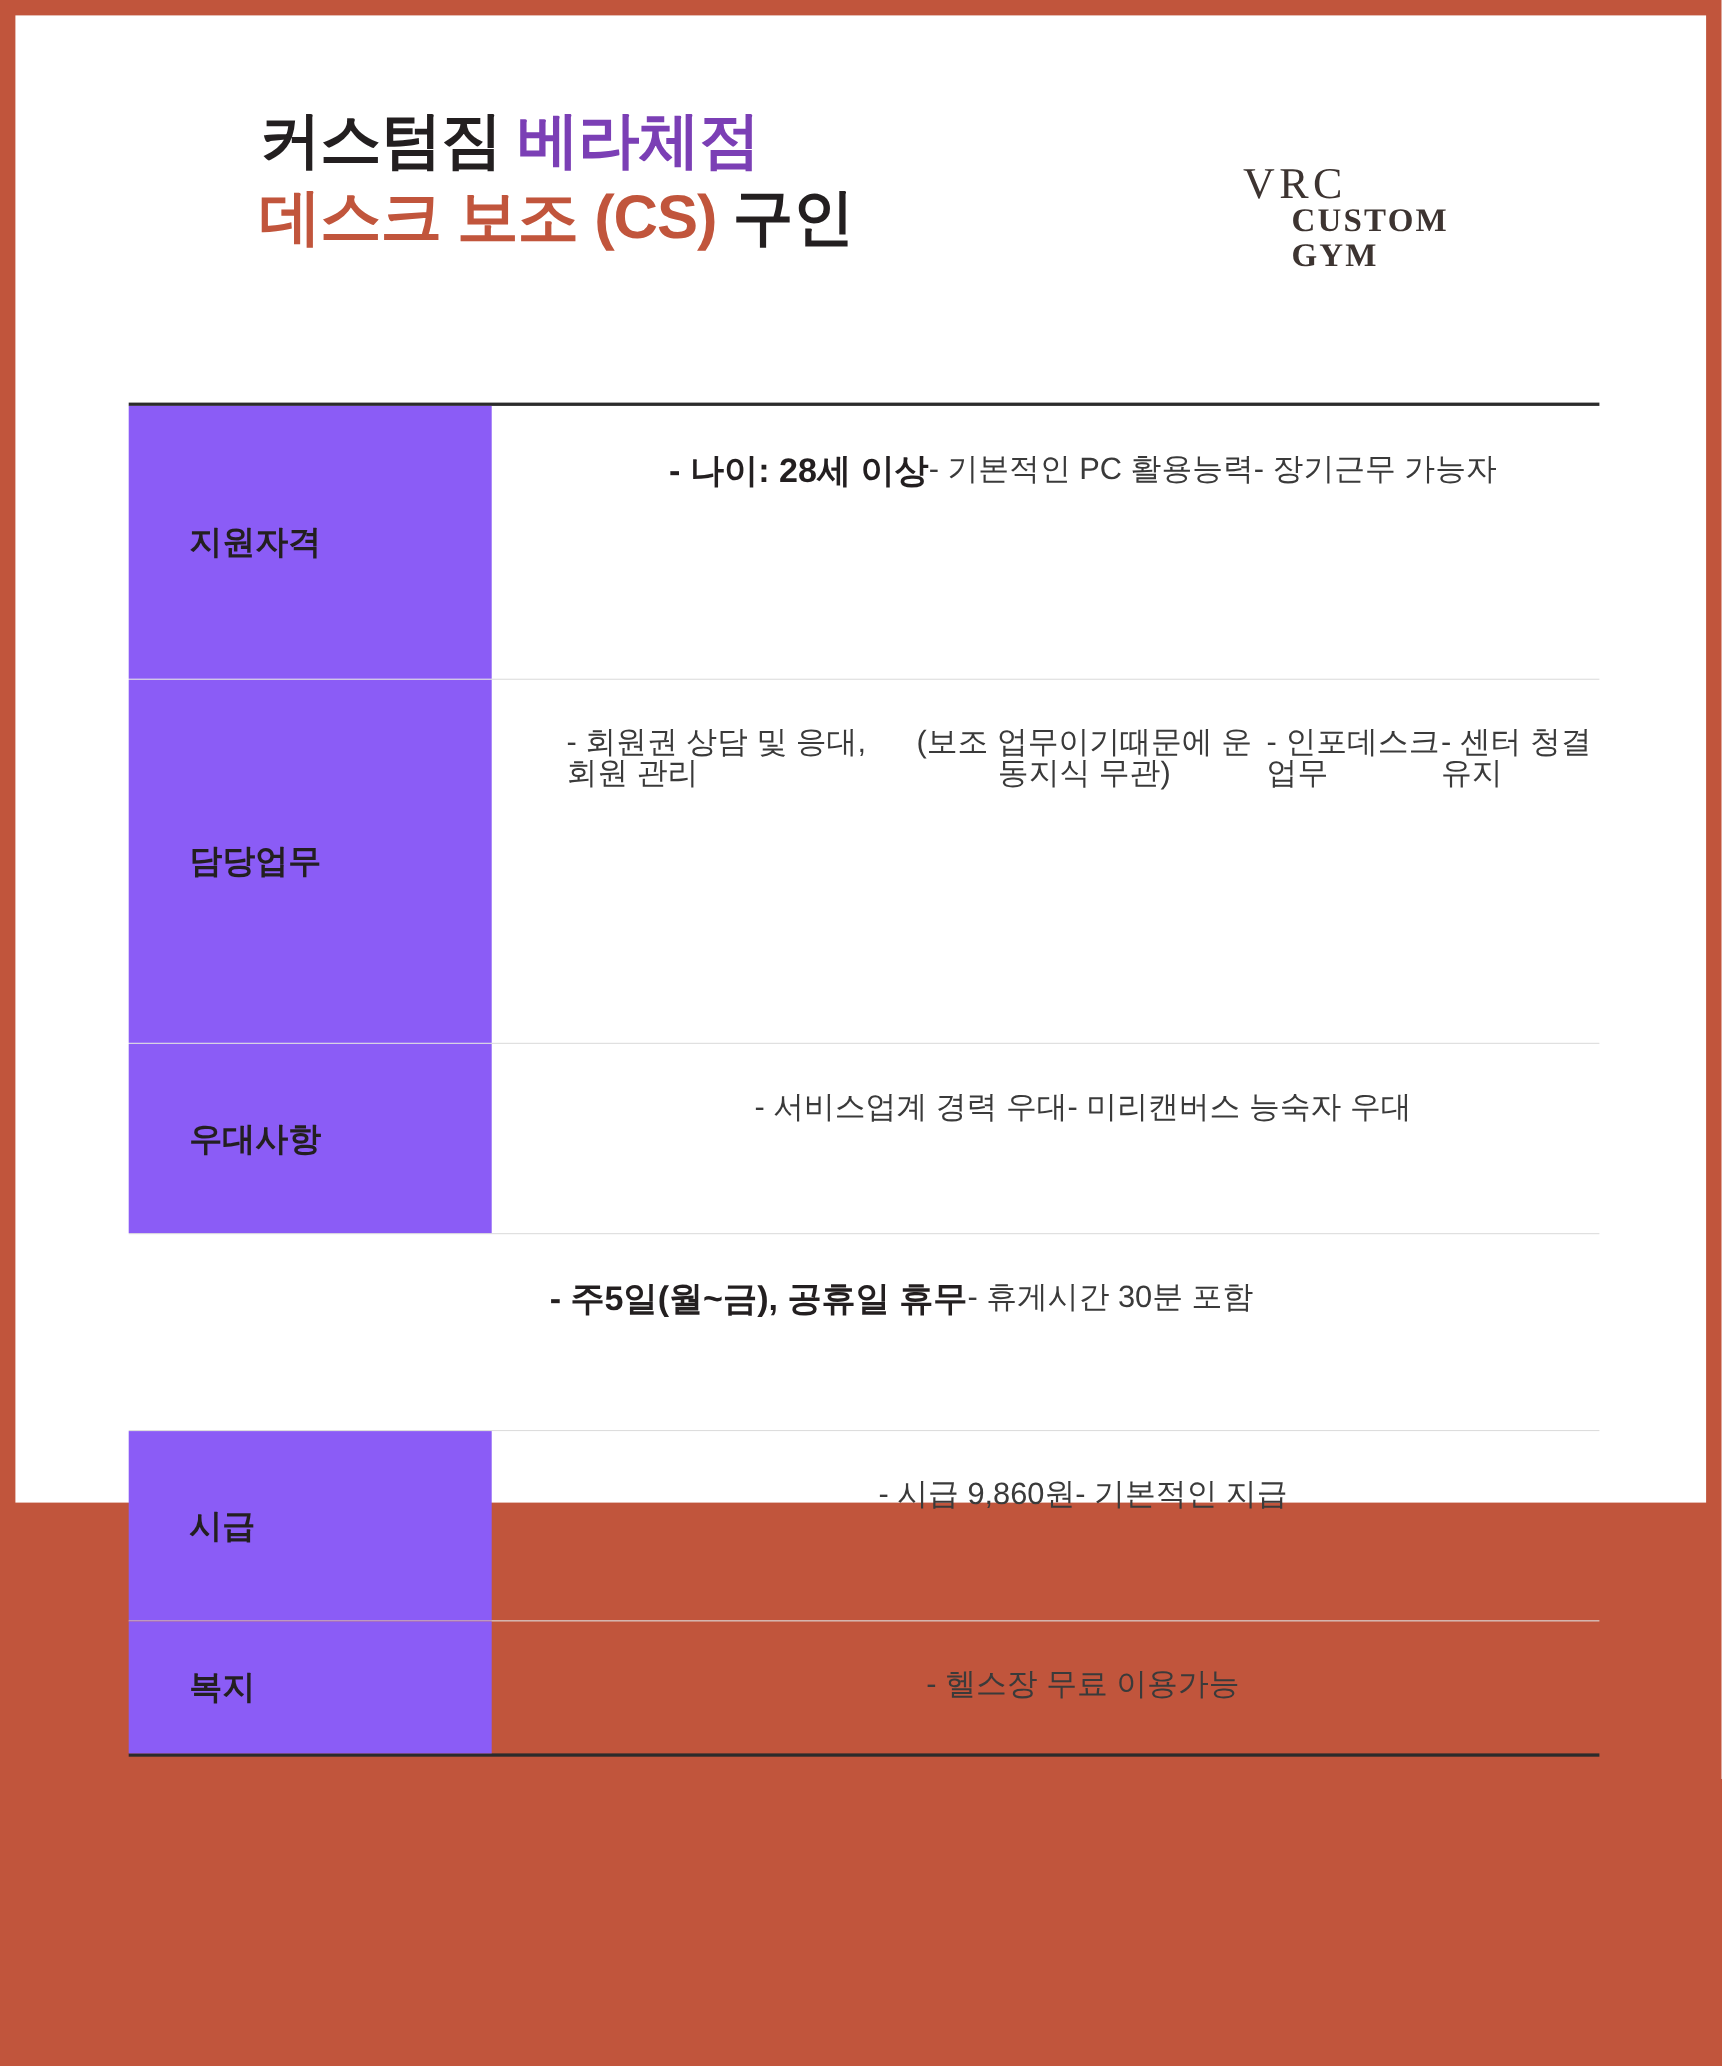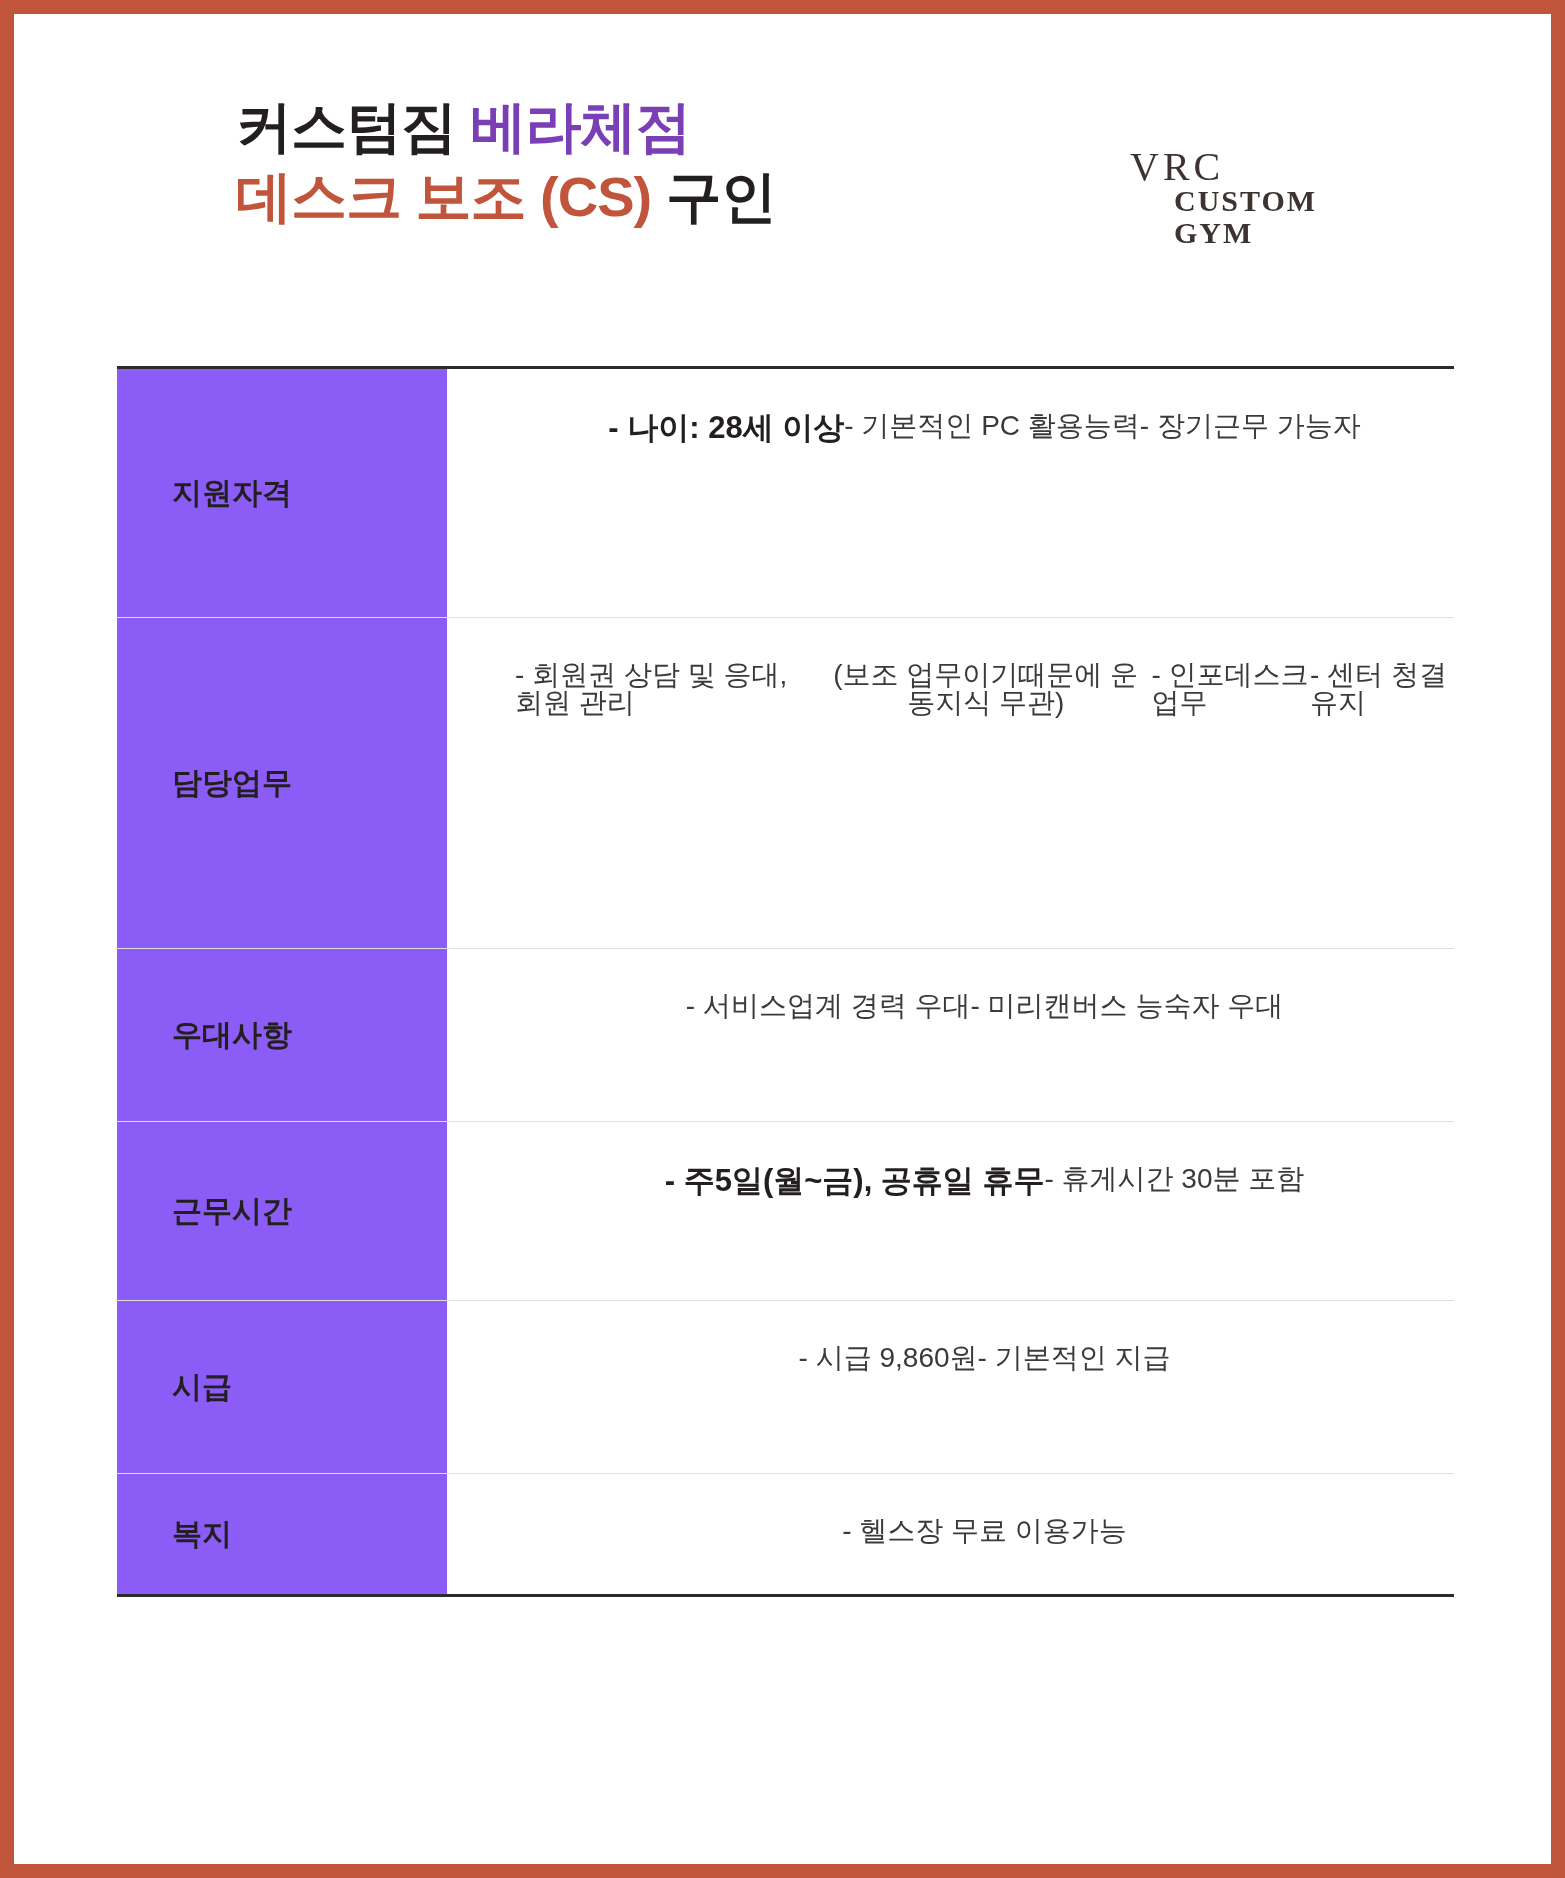--- a/index.html
+++ b/index.html
@@ -11,21 +11,21 @@
     height: 1878px;
     background: #c1553c;
     font-family: "Liberation Sans", sans-serif;
     overflow: hidden;
   }
   .poster {
     position: absolute;
     left: 14px;
     top: 14px;
     width: 1537px;
-    height: 1850px;
+    height: 1352px;
     background: #ffffff;
     box-sizing: border-box;
   }
   .header {
     position: relative;
     height: 300px;
   }
   .title-block {
     position: absolute;
     left: 222px;
@@ -179,21 +179,20 @@
 
     <div class="row r-pref">
       <div class="cell-label">우대사항</div>
       <div class="cell-content">
         <div class="item">- 서비스업계 경력 우대</div>
         <div class="item">- 미리캔버스 능숙자 우대</div>
       </div>
     </div>
 
     <div class="row r-hours">
-      <div class="cell-label">근무시간</div>
       <div class="cell-content">
         <div class="item bold">- 주5일(월~금), 공휴일 휴무</div>
         <div class="item">- 휴게시간 30분 포함</div>
       </div>
     </div>
 
     <div class="row r-wage">
       <div class="cell-label">시급</div>
       <div class="cell-content">
         <div class="item">- 시급 9,860원</div>

